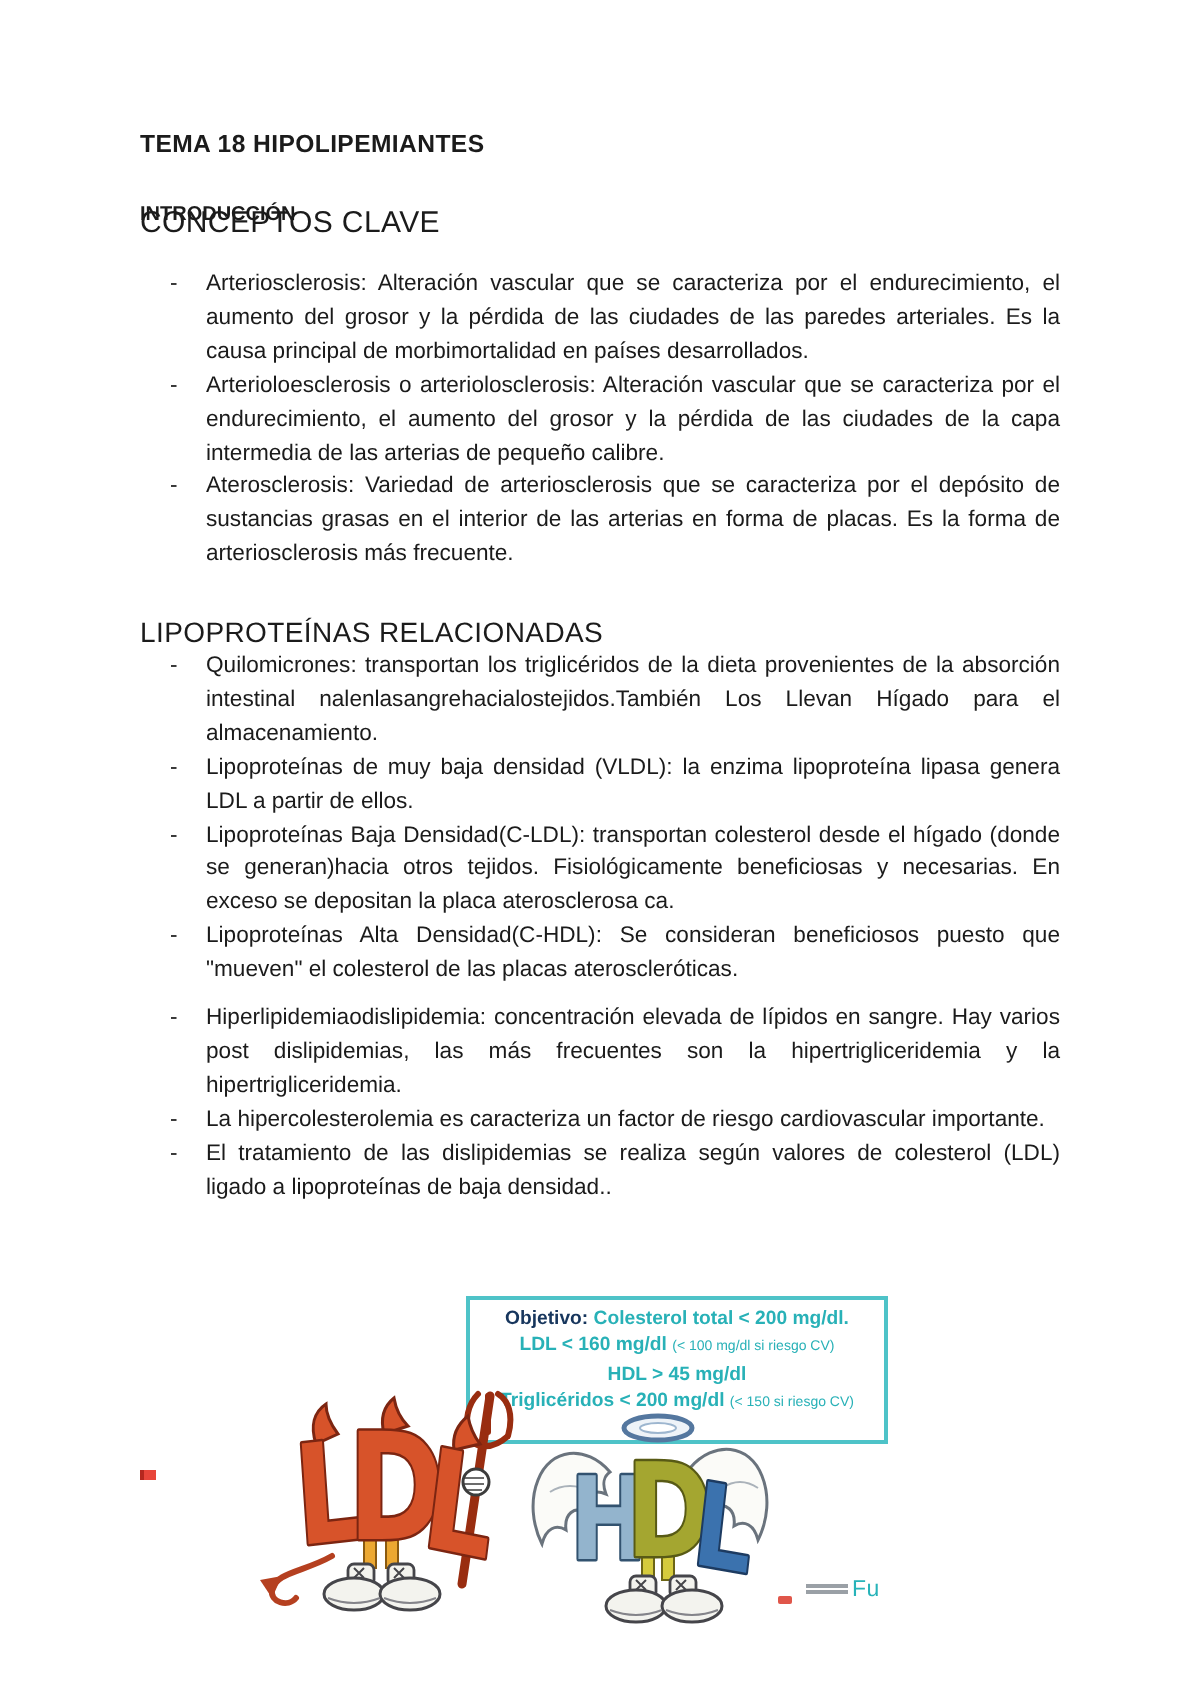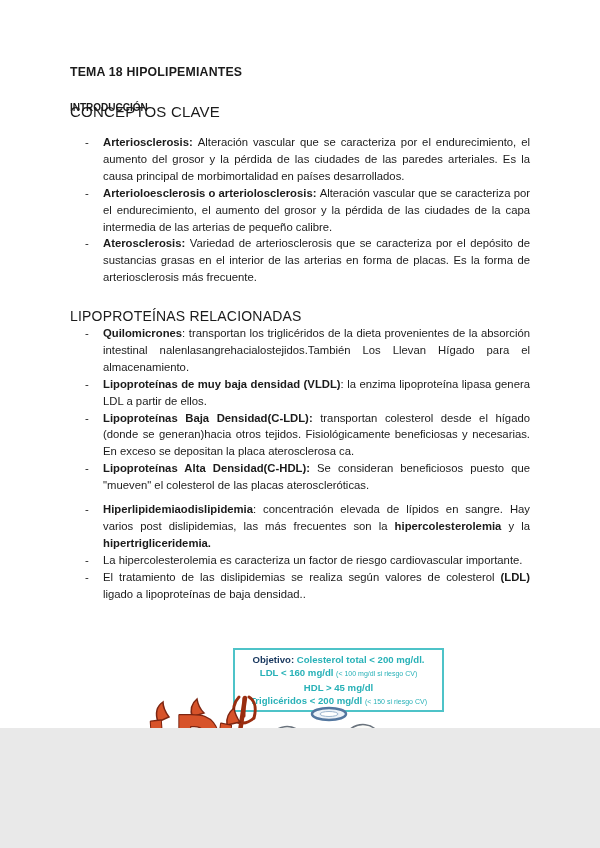--- a/index.html
+++ b/index.html
@@ -1,36 +1,36 @@
 <!DOCTYPE html>
 <html><head>
 <meta charset="utf-8">
 <style>
   html,body{margin:0;padding:0;background:#e9e9e9;}
   .page{
-    position:relative;width:600px;height:728px;margin:0 auto;background:#ffffff;
+    position:relative;width:600px;height:848px;margin:0 auto;background:#ffffff;
     font-family:"Liberation Sans","DejaVu Sans",sans-serif;color:#1b1b1b;overflow:hidden;
     box-shadow:0 0 6px rgba(0,0,0,.25);
   }
   .content{position:absolute;left:70px;top:0;width:460px;font-size:11.3px;line-height:16.9px;}
   .abs{position:absolute;left:0;width:460px;}
   .title{top:64px;font-weight:bold;font-size:12.3px;letter-spacing:.2px;}
   .h-bold{font-weight:bold;font-size:10px;}
   .h-intro{top:100px;}
   .h-conceptos{top:104px;font-size:15px;letter-spacing:.2px;}
   .h-lipo{top:308px;font-size:14px;letter-spacing:.2px;}
   .list-conceptos{top:134px;}
   .list-lipo{top:325px;}
   .list-dislip{top:501px;}
   .bullet{position:relative;padding-left:33px;text-align:justify;}
   .bullet::before{content:"-";position:absolute;left:15px;top:0;}
-  .b{font-weight:bold;}
+  .b{font-weight:normal;}
   .objetivo-box{
     position:absolute;left:233px;top:648px;width:211px;min-height:58px;box-sizing:border-box;
-    border:2px solid #4ec3c8;background:#fff;text-align:center;padding:3px 2px 2px 2px;
+    border:2px solid #4ec3c8;background:#fff;text-align:center;padding:3px 2px 12px 2px;
     color:#28b1b7;font-size:9.6px;line-height:13.3px;font-weight:bold;
   }
   .obj-label{color:#17365d;font-weight:bold;}
   .small{font-size:7px;font-weight:normal;}
   .figure{position:absolute;}
   .svg-letter{font-family:"DejaVu Sans",sans-serif;font-weight:bold;paint-order:stroke;stroke-linejoin:round;}
   .red-mark1{position:absolute;left:70px;top:735px;width:6px;height:5px;background:#e8453a;border-left:2px solid #b5271e;}
   .red-mark2{position:absolute;left:389px;top:798px;width:7px;height:4px;background:#e0564a;border-radius:1px;}
   .logo{position:absolute;left:403px;top:789px;display:flex;align-items:flex-start;}
   .logo-lines{display:flex;flex-direction:column;gap:1.6px;margin-right:2px;margin-top:3px;}
@@ -72,21 +72,21 @@
       <div class="bullet">
         <span><span class="b">Lipoproteínas Baja Densidad(C-LDL): </span><span>transportan colesterol desde el hígado (donde se generan)hacia otros tejidos. Fisiológicamente beneficiosas y necesarias. En exceso se depositan la placa aterosclerosa ca.</span></span>
       </div>
       <div class="bullet">
         <span><span class="b">Lipoproteínas Alta Densidad(C-HDL): </span><span>Se consideran beneficiosos puesto que "mueven" el colesterol de las placas ateroscleróticas.</span></span>
       </div>
     </div>
 
     <div class="abs list-dislip">
       <div class="bullet">
-        <span><span class="b">Hiperlipidemiaodislipidemia</span><span>: concentración elevada de lípidos en sangre. Hay varios post dislipidemias, las más frecuentes son la </span><span class="b">hipercolesterolemia</span><span> y la </span><span class="b">hipertrigliceridemia.</span></span>
+        <span><span class="b">Hiperlipidemiaodislipidemia</span><span>: concentración elevada de lípidos en sangre. Hay varios post dislipidemias, las más frecuentes son la </span><span class="b">hipertrigliceridemia</span><span> y la </span><span class="b">hipertrigliceridemia.</span></span>
       </div>
       <div class="bullet">
         <span><span>La hipercolesterolemia es caracteriza un factor de riesgo cardiovascular importante.</span></span>
       </div>
       <div class="bullet">
         <span><span>El tratamiento de las dislipidemias se realiza según valores de colesterol </span><span class="b">(LDL)</span><span> ligado a lipoproteínas de baja densidad..</span></span>
       </div>
     </div>
   </div>
 

